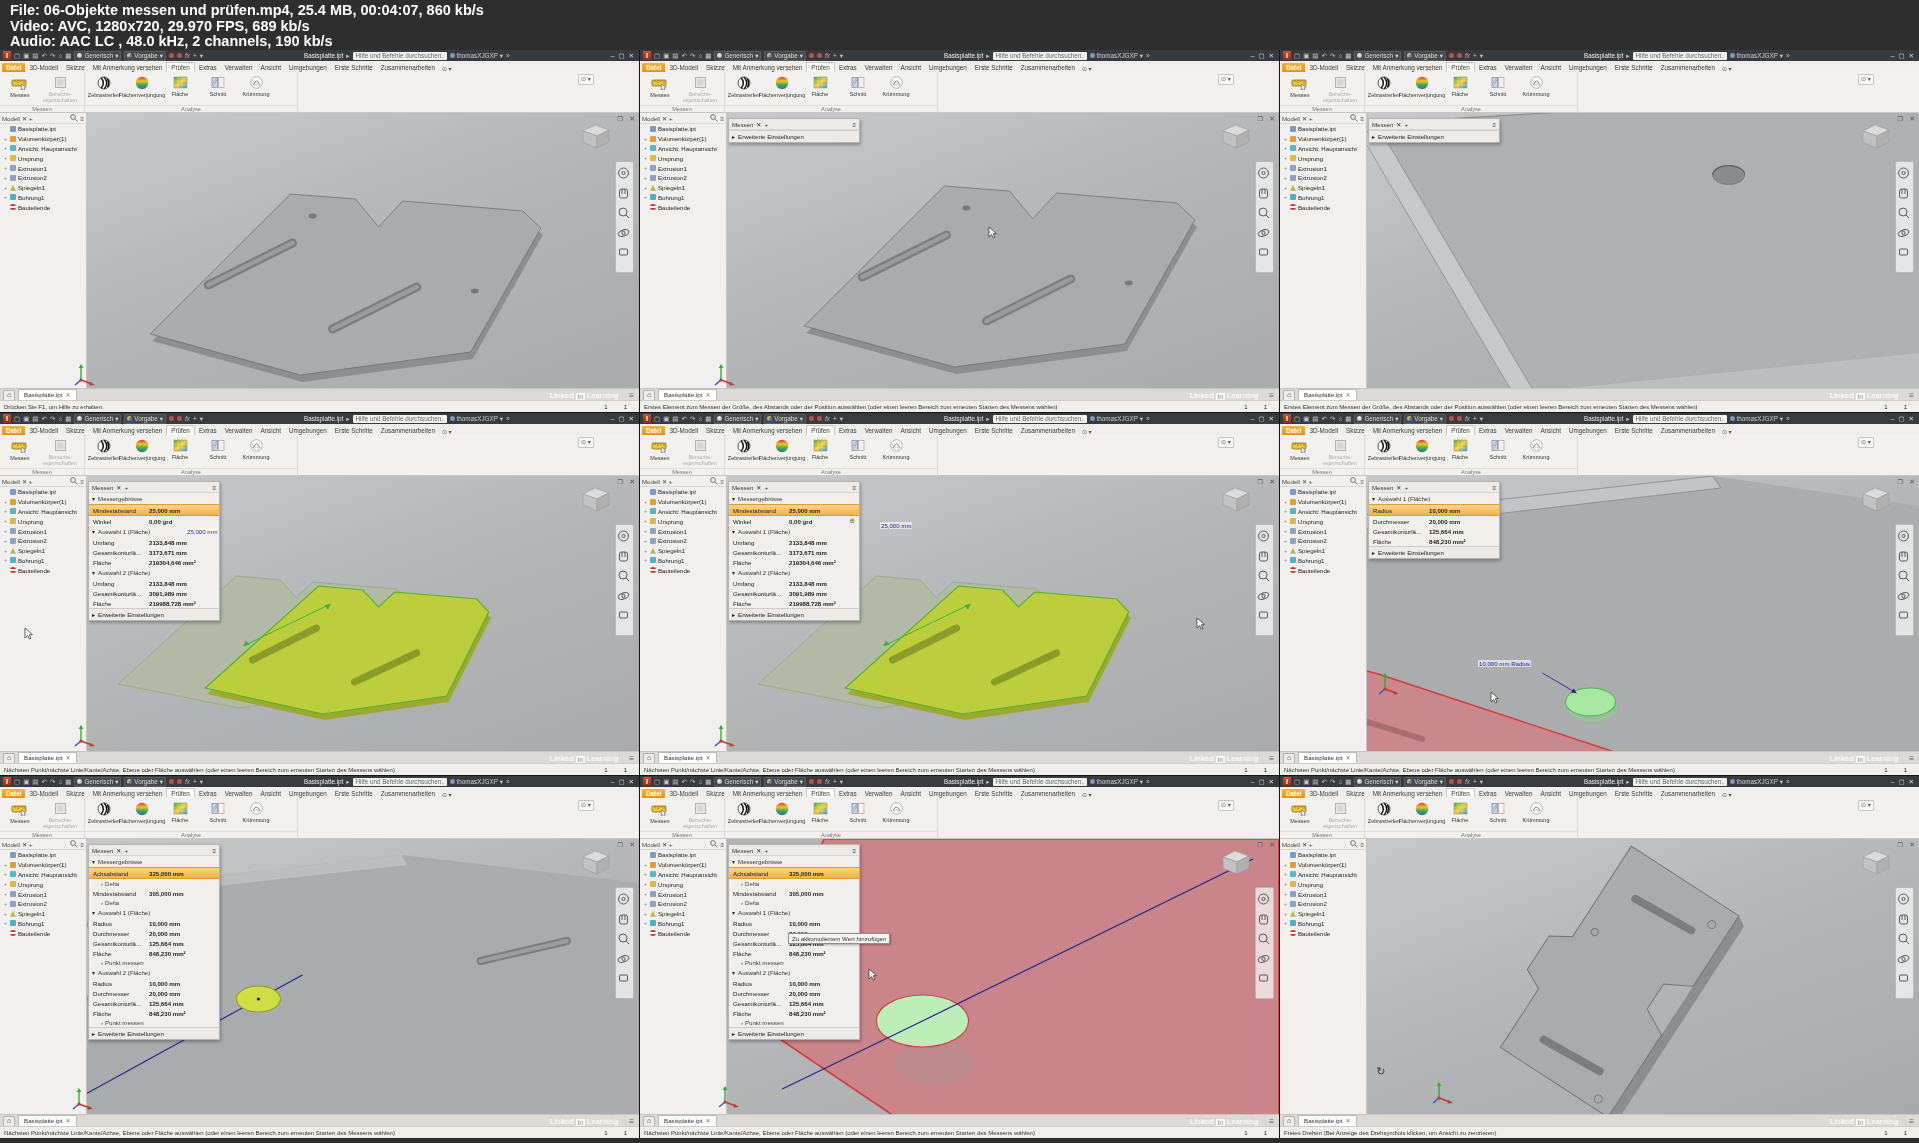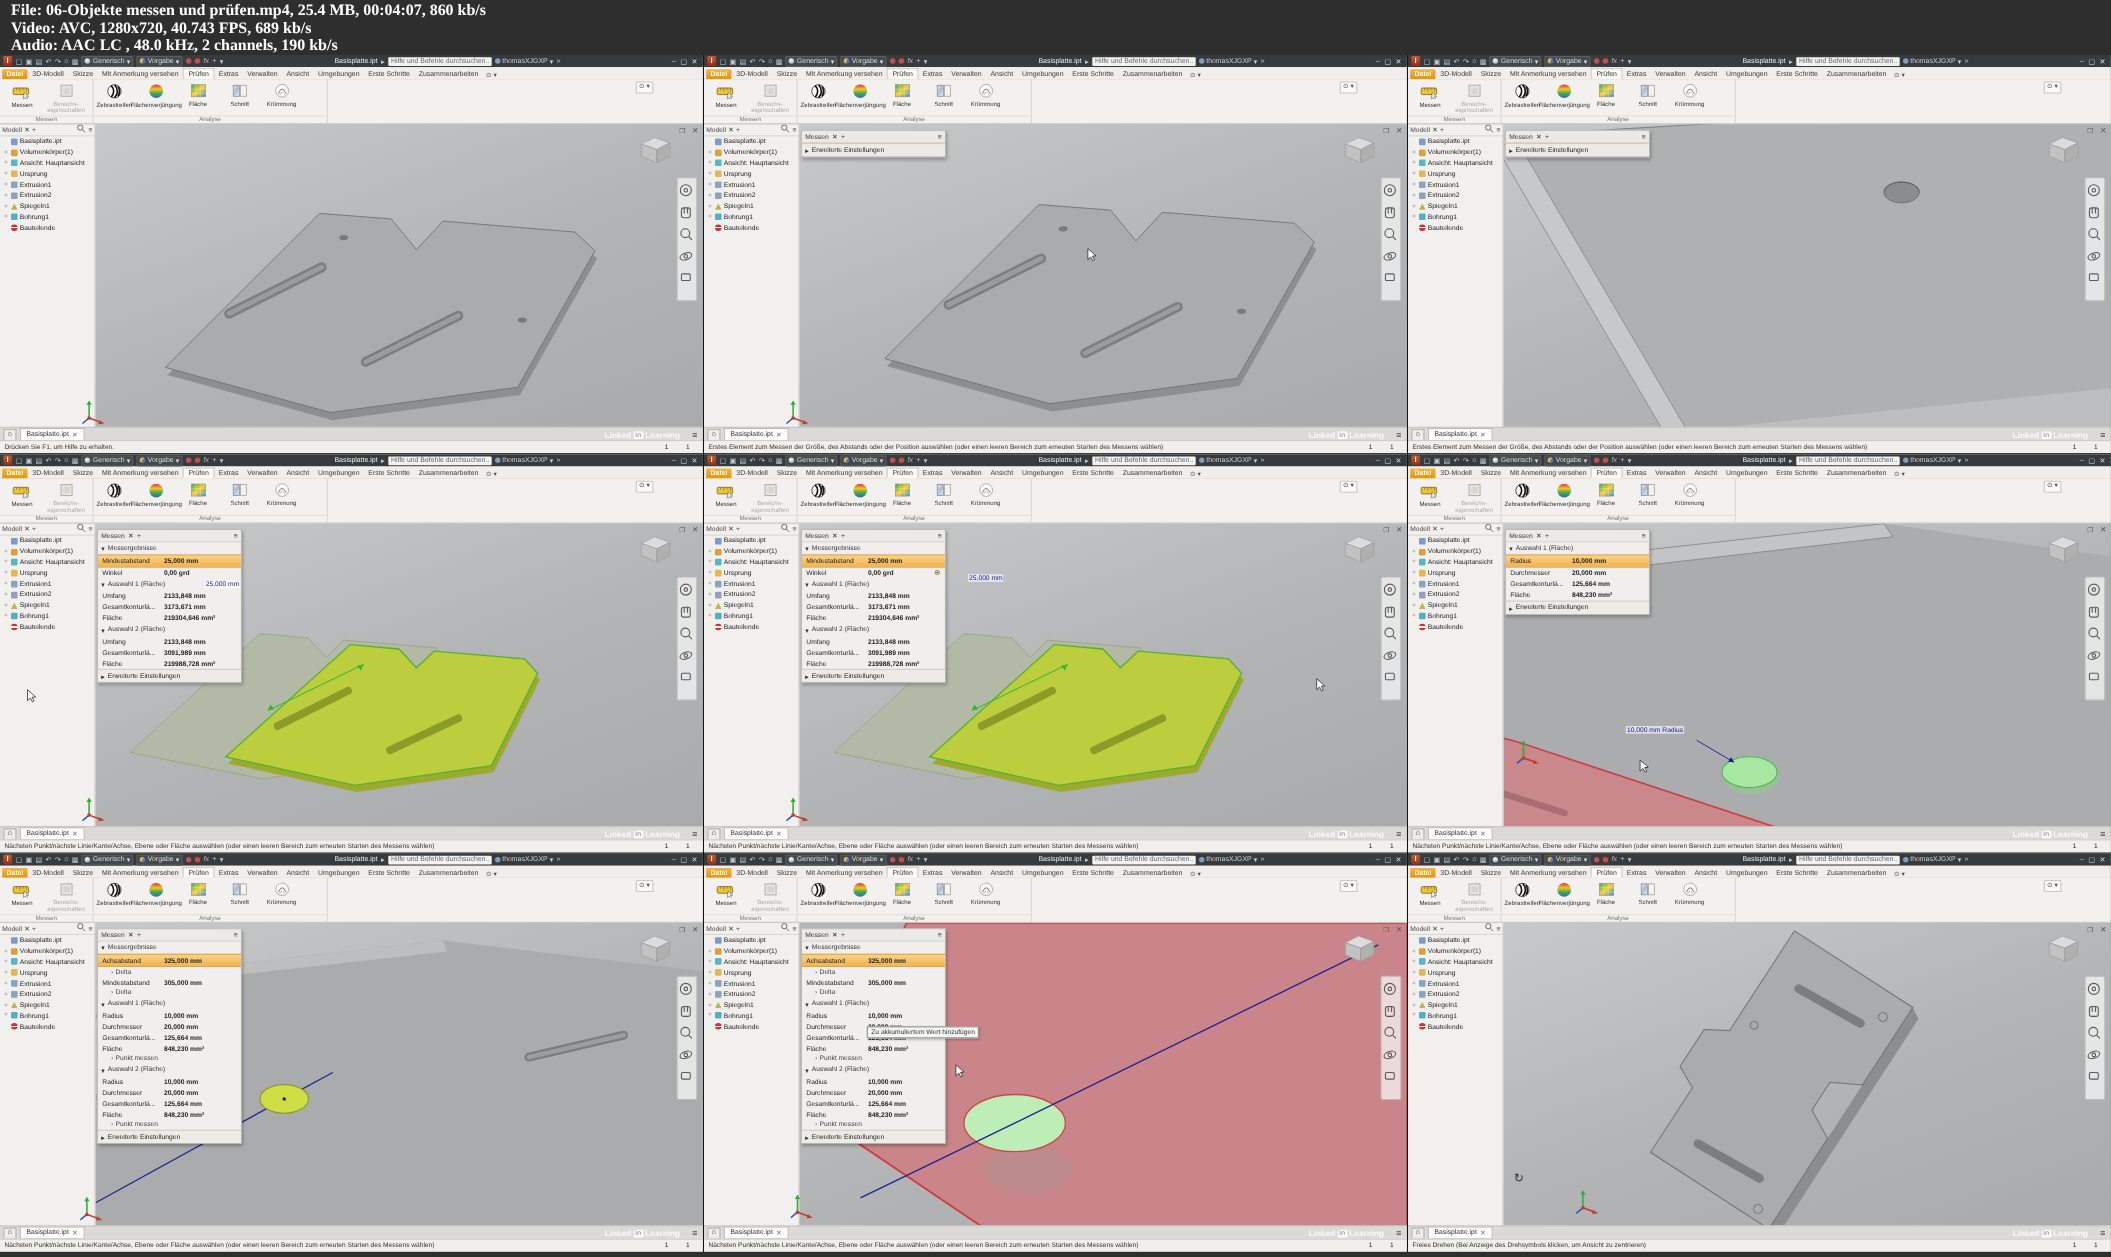--- a/index.html
+++ b/index.html
@@ -1,17 +1,17 @@
 <!DOCTYPE html>
 <html><head>
 <meta charset="utf-8">
 <style>
   html,body{margin:0;padding:0;}
   body{width:1919px;height:1143px;background:#2e2e2e;overflow:hidden;font-family:"Liberation Sans",sans-serif;position:relative;}
-  .sheet-header{padding:3px 26px 0 10px;height:47px;color:#fff;font-family:Liberation Serif, serif;font-weight:bold;font-size:14.5px;line-height:15.5px;}
+  .sheet-header{padding:3px 26px 0 10px;height:47px;color:#fff;font-family:Liberation Sans, sans-serif;font-weight:bold;font-size:14.5px;line-height:15.5px;}
   .grid{position:absolute;top:50px;left:0;width:1919px;height:1088px;display:grid;grid-template-columns:639px 639px 639px;grid-template-rows:362px 362px 362px;gap:1px;background:#141414;}
   .tile{position:relative;background:#b4b6b8;overflow:hidden;}
 
   
   .titlebar{height:11px;background:#383b3d;display:flex;align-items:center;gap:3px;padding:0 3px;color:#cfcfcf;font-size:6.3px;white-space:nowrap;}
   .tb-logo{width:8px;height:9px;background:linear-gradient(#c8552e,#8d2f1c);color:#fff;font-size:7px;font-weight:bold;text-align:center;line-height:9px;border-radius:1px;}
   .qicon{color:#c8c8c8;font-size:6.5px;}
   .tb-combo{display:flex;align-items:center;gap:2px;border:1px solid #5a5d5f;background:#46494b;border-radius:1px;padding:0 2px;height:8px;color:#ddd;}
   .sphere{width:5px;height:5px;border-radius:50%;background:radial-gradient(circle at 35% 30%,#f5f5f5,#9a9a9a);}
   .palette{width:5px;height:5px;border-radius:50%;background:linear-gradient(120deg,#e8b63a 50%,#3a7fe8 50%);}
@@ -83,32 +83,32 @@
   
   .callout{position:absolute;font-size:6.1px;color:#18189a;background:rgba(255,255,255,.6);padding:0 1px;white-space:nowrap;}
   .tooltip{position:absolute;background:#f4f4f1;border:1px solid #8f8f8f;box-shadow:1px 1px 2px rgba(0,0,0,.3);font-size:6.1px;color:#333;padding:1px 3px;white-space:nowrap;}
   .cursor{position:absolute;width:10px;height:13px;}
 
   
   .doctabs{position:absolute;left:0;right:0;bottom:11px;height:12px;background:#dcdad7;display:flex;align-items:center;gap:3px;padding:0 3px;border-top:1px solid #c8c5c1;}
   .homebtn{width:10px;height:9px;border:1px solid #b5b2ae;background:#efedeb;color:#444;font-size:7px;line-height:8px;text-align:center;border-radius:1px;}
   .dtab{background:#fdfdfd;border:1px solid #bcb9b6;border-bottom:2px solid #2e7bb5;padding:0 5px;font-size:6.2px;color:#333;display:flex;gap:3px;height:10px;align-items:center;}
   .dtab .x{color:#777;}
-  .watermark{margin-left:auto;display:flex;align-items:center;gap:2px;color:rgba(255,255,255,.85);font-size:7.5px;font-weight:bold;padding-right:8px;}
+  .watermark{margin-left:auto;display:flex;align-items:flex-end;gap:2px;color:rgba(255,255,255,.85);font-size:7.5px;font-weight:bold;padding-right:8px;}
   .wm-in{background:rgba(255,255,255,.85);color:#a9abad;border-radius:1px;padding:0 1.5px;font-size:6.5px;}
   .hamb{color:#555;font-size:8px;padding-right:2px;}
   .statusbar{position:absolute;left:0;right:0;bottom:0;height:11px;background:#f0efec;border-top:1px solid #cfccc9;font-size:6px;color:#333;display:flex;align-items:center;padding:0 4px;white-space:nowrap;}
   .sb-right{margin-left:auto;display:flex;gap:16px;padding-right:8px;color:#222;}
 </style>
 </head>
 <body>
 
 <div class="sheet-header">
   <div>File: 06-Objekte messen und prüfen.mp4, 25.4 MB, 00:04:07, 860 kb/s</div>
-  <div>Video: AVC, 1280x720, 40.743 FPS, 689 kb/s</div>
+  <div>Video: AVC, 1280x720, 29.970 FPS, 689 kb/s</div>
   <div>Audio: AAC LC , 48.0 kHz, 2 channels, 190 kb/s</div>
 </div>
 <div class="grid" id="grid">
     <div class="tile">
       <div class="titlebar">
         <span class="tb-logo">I</span>
         <span class="qicon">▢</span>
         <span class="qicon">▣</span>
         <span class="qicon">▤</span>
         <span class="qicon">↶</span>

